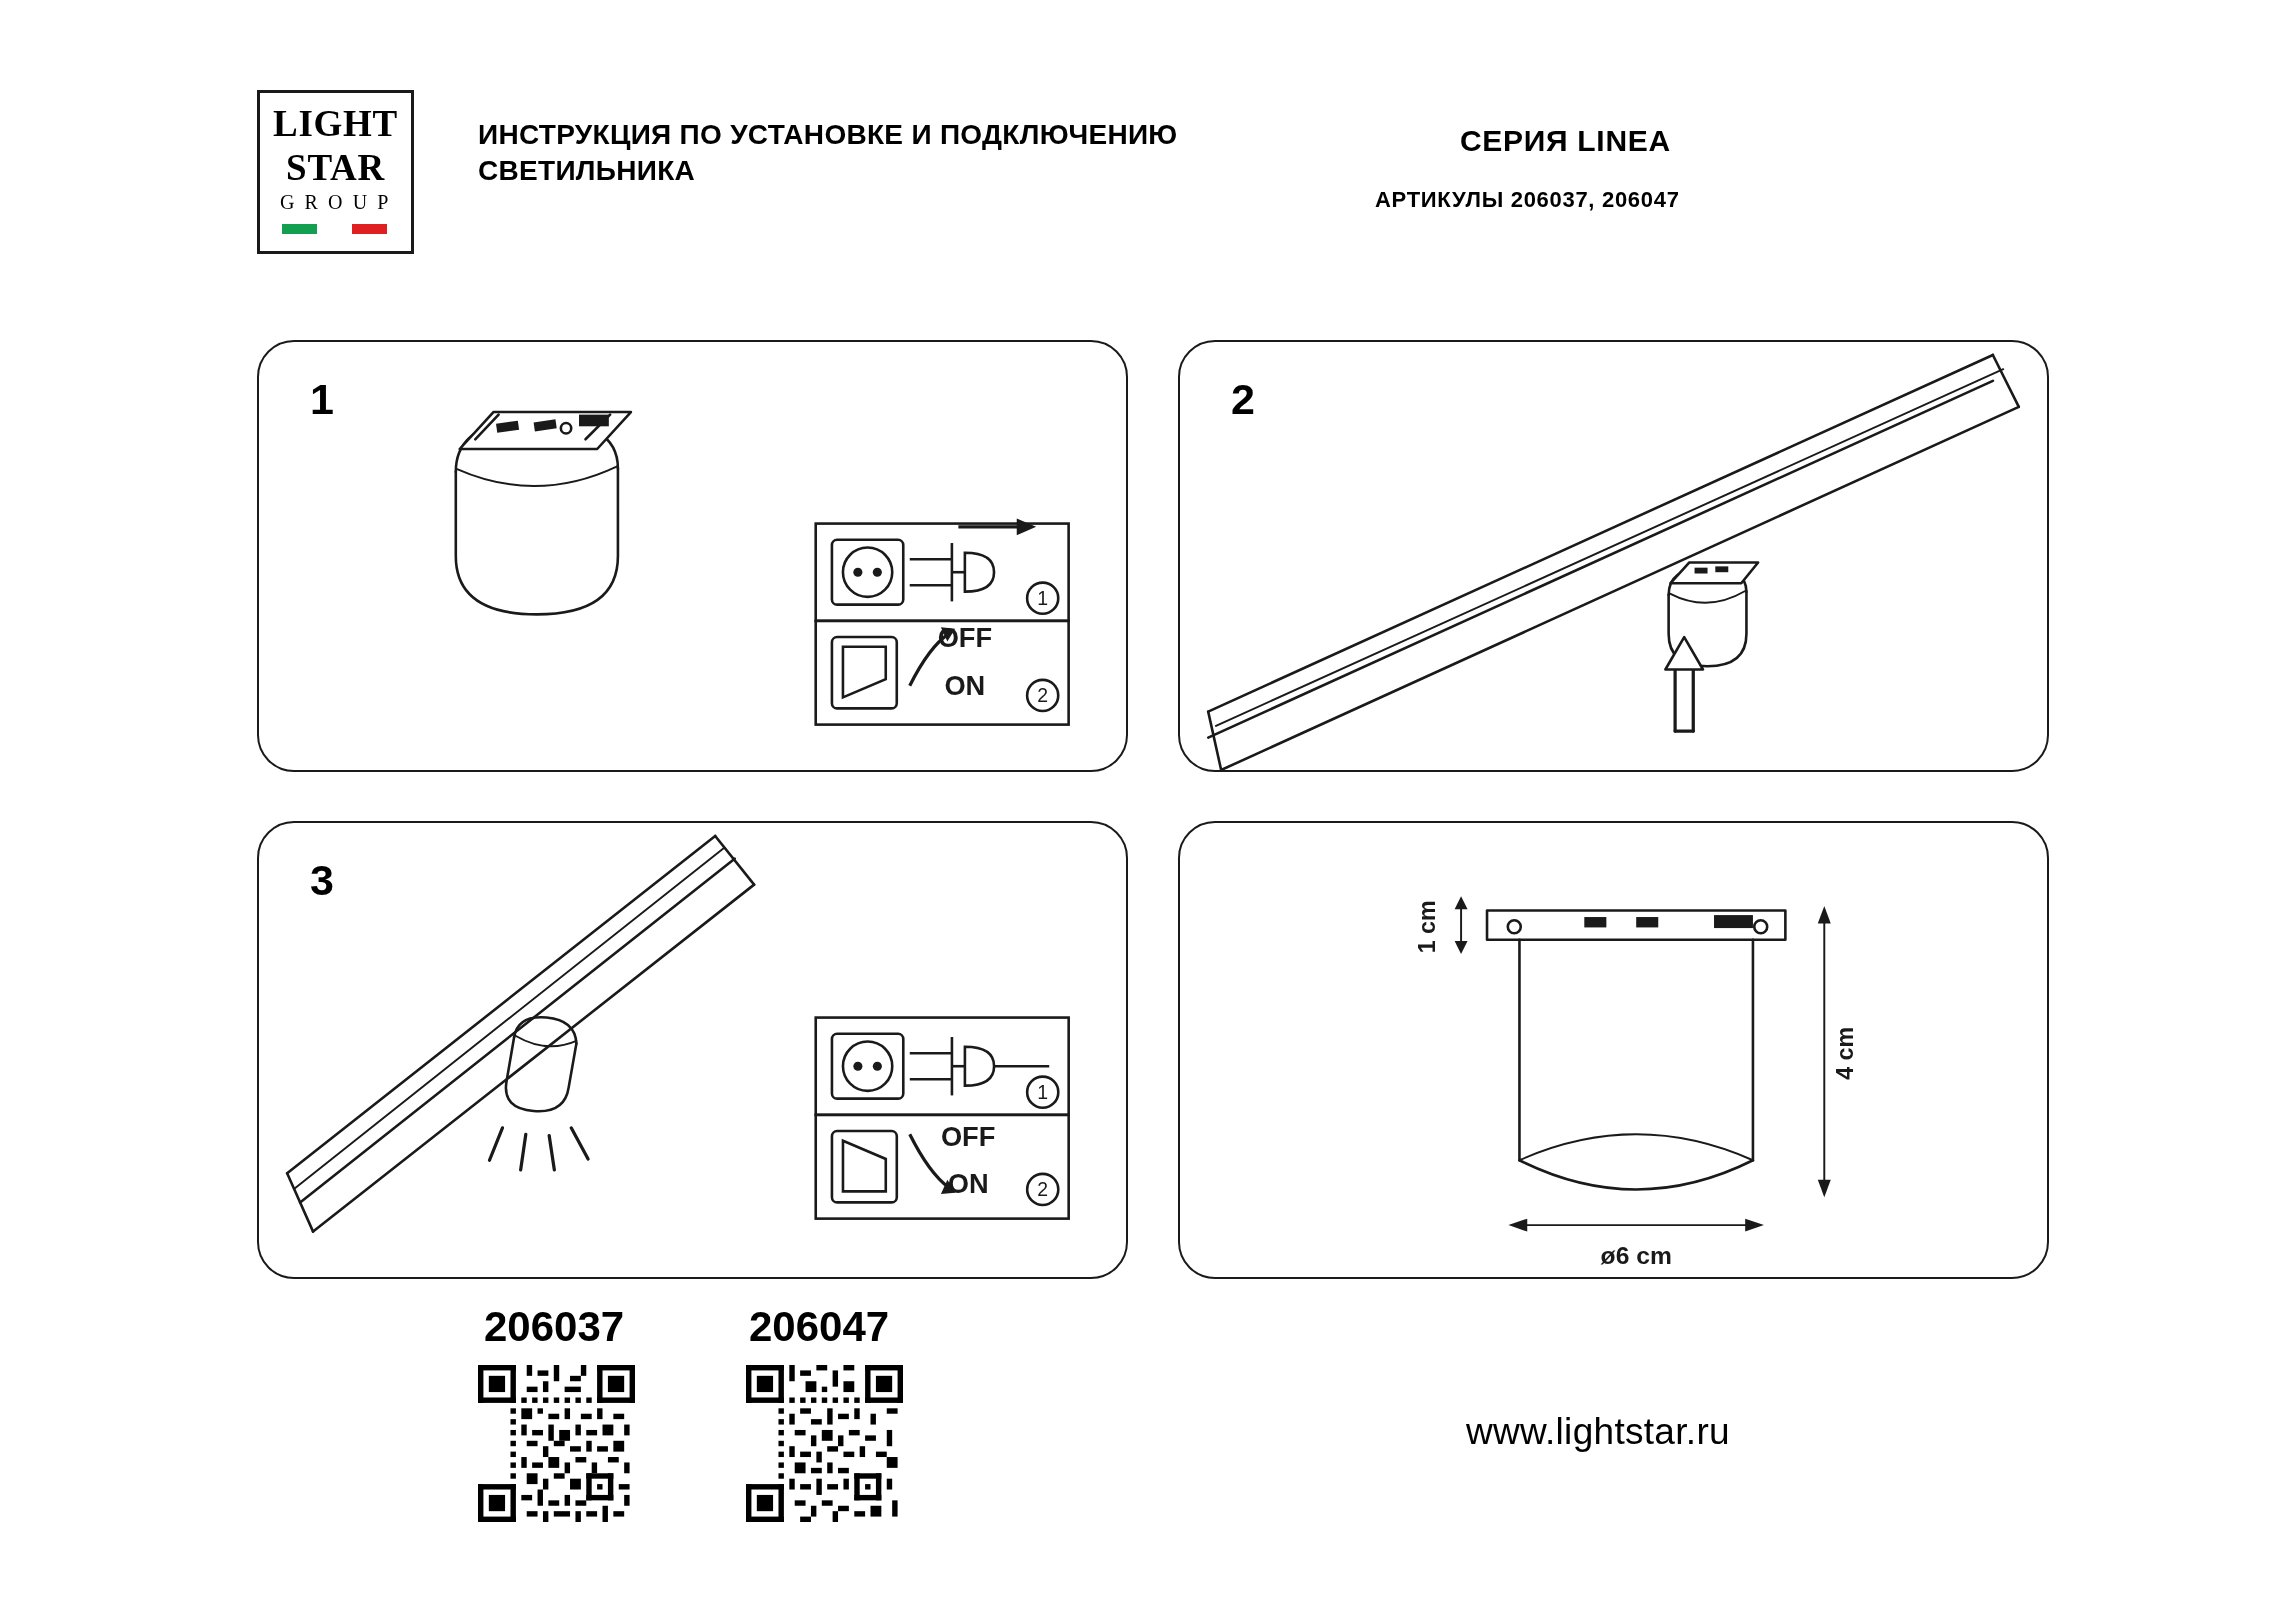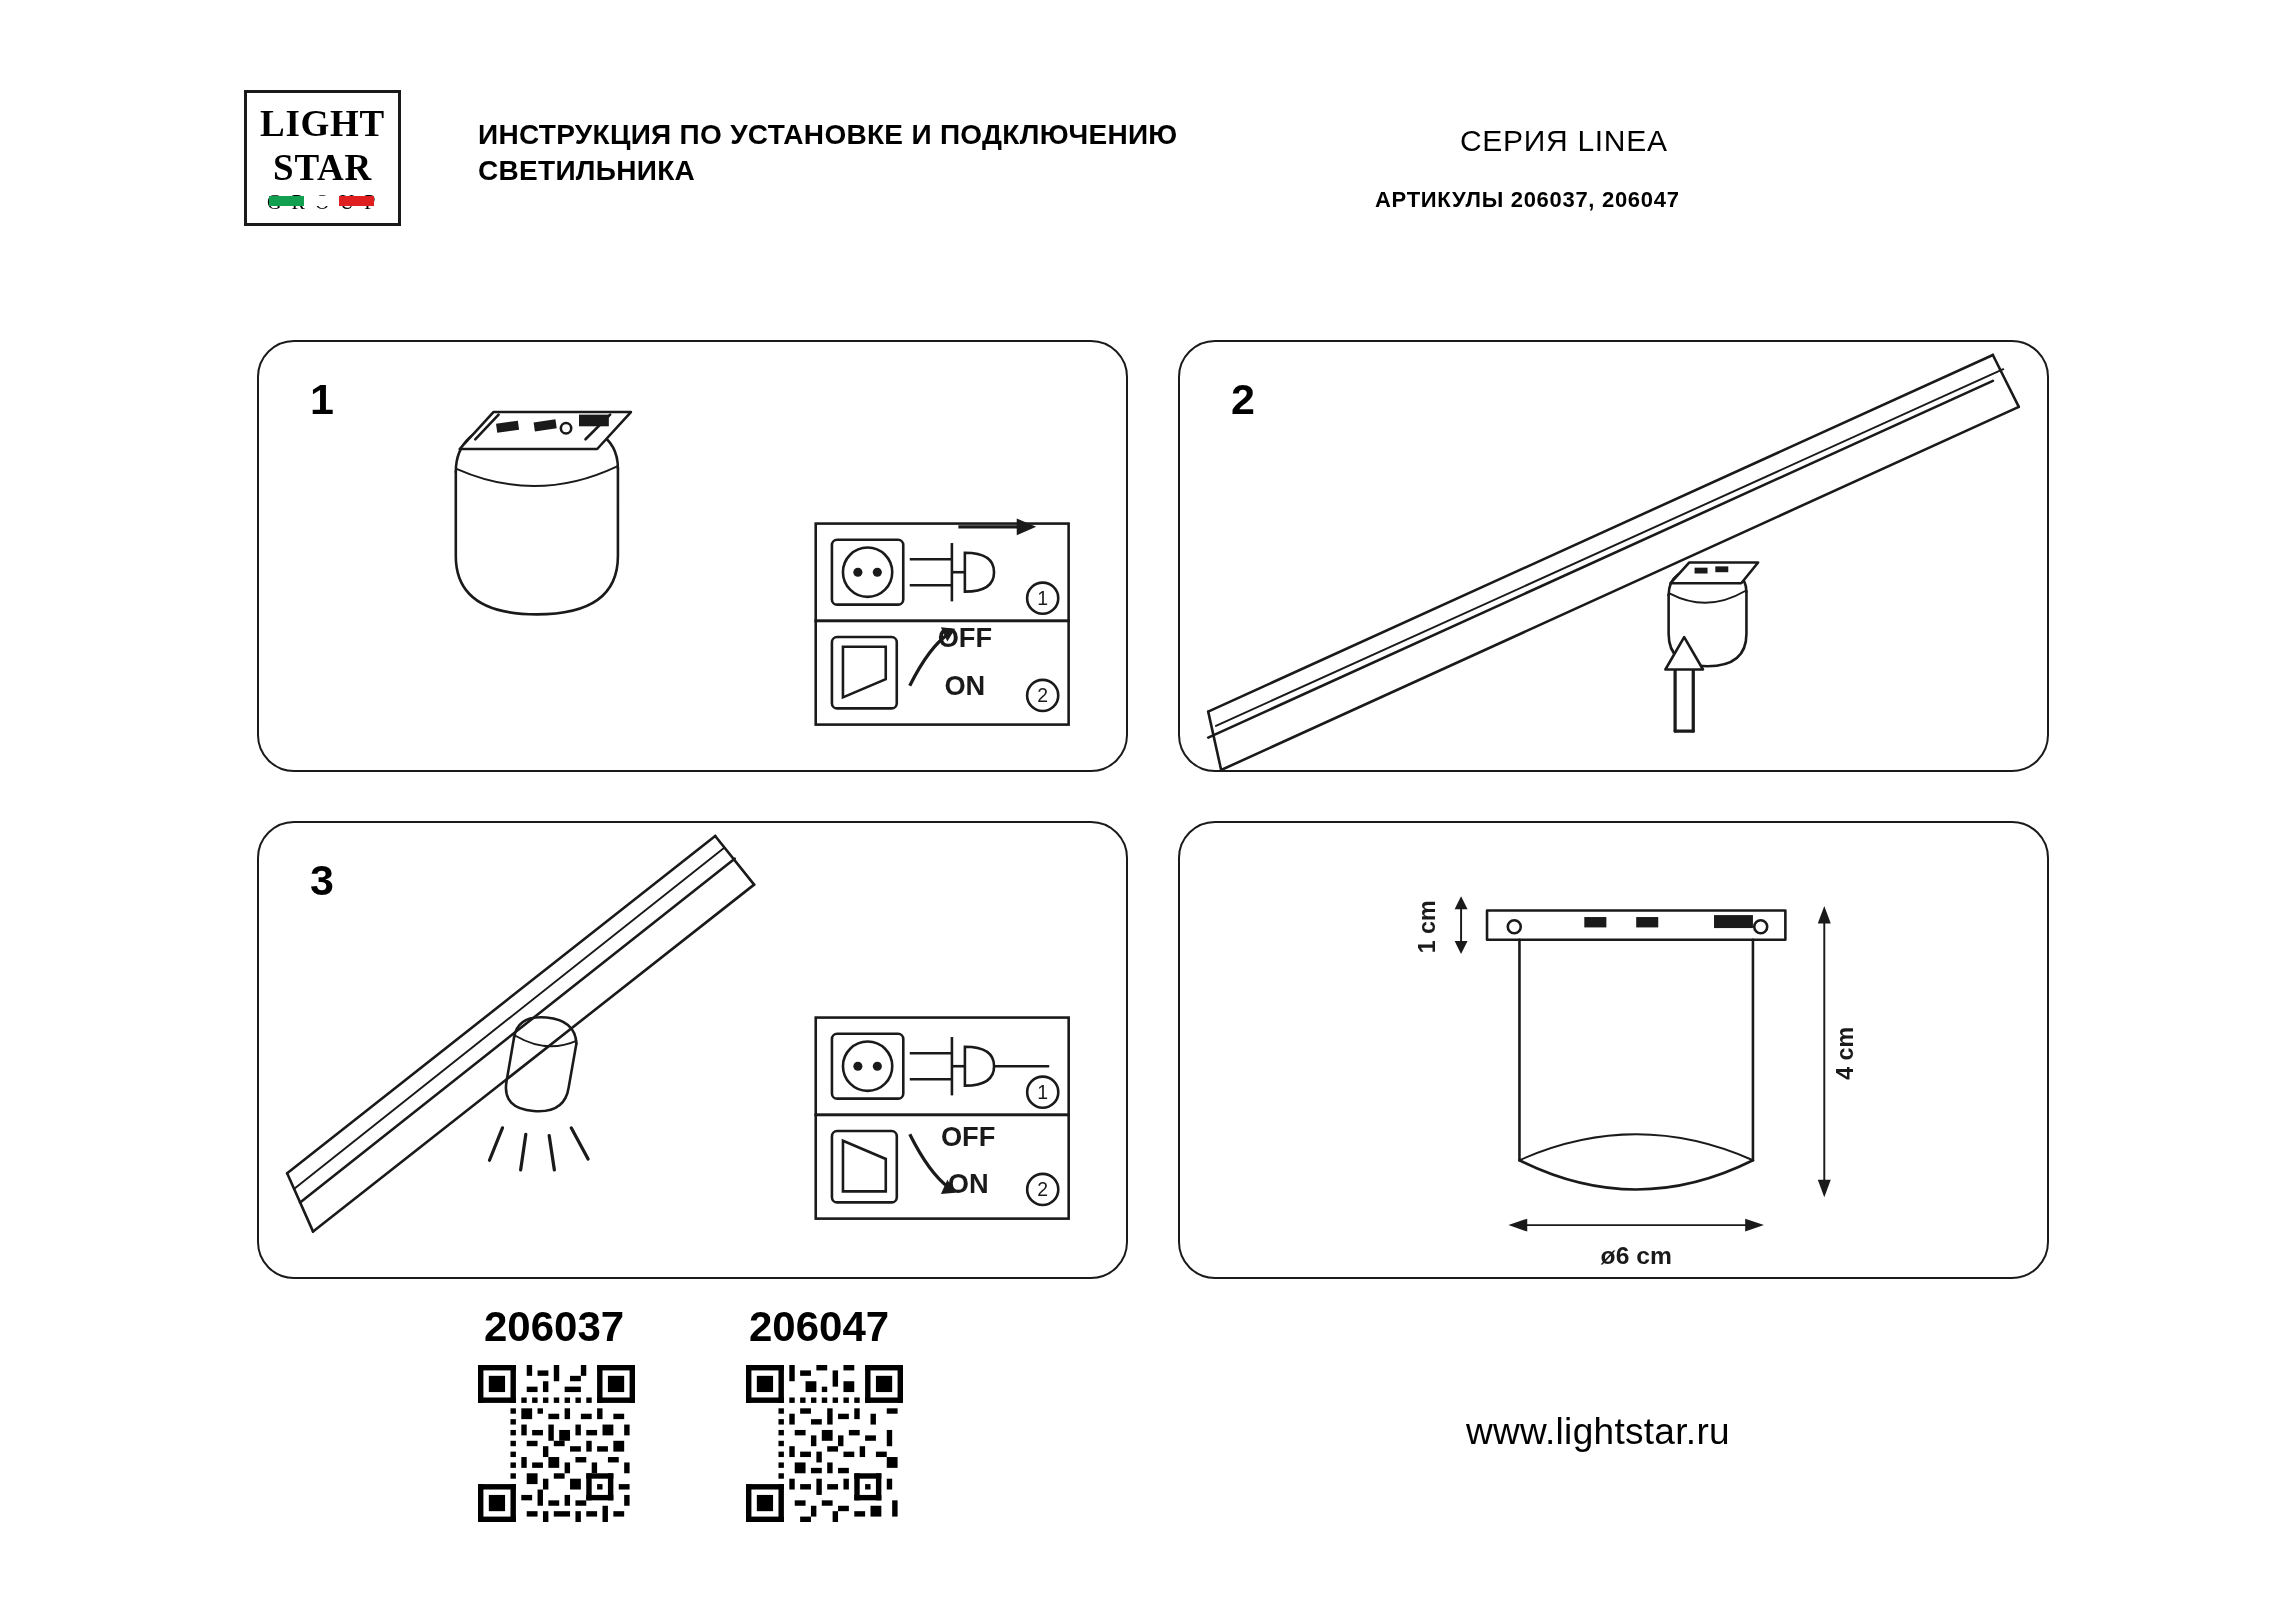--- a/index.html
+++ b/index.html
@@ -16,24 +16,24 @@
     overflow: hidden;
   }
   .page {
     position: absolute;
     inset: 0;
   }
 
   
   .logo {
     position: absolute;
-    left: 244px;
+    left: 257px;
     top: 90px;
     width: 157px;
-    height: 136px;
+    height: 164px;
     border: 3.3px solid #1a1a1a;
     box-sizing: border-box;
     background: #fff;
   }
   .logo-text {
     position: absolute;
     left: 0; right: 0;
     top: 11.8px;
     text-align: center;
     line-height: 1.0;
@@ -78,21 +78,21 @@
     font-size: 28px;
     font-weight: bold;
     line-height: 1.28;
     letter-spacing: 0.3px;
   }
   .series {
     position: absolute;
     left: 1460px;
     top: 124px;
     font-size: 30px;
-    font-weight: normal;
+    font-weight: bold;
     letter-spacing: 0.7px;
   }
   .articles {
     position: absolute;
     left: 1375px;
     top: 187px;
     font-size: 22px;
     font-weight: bold;
     letter-spacing: 0.7px;
   }

